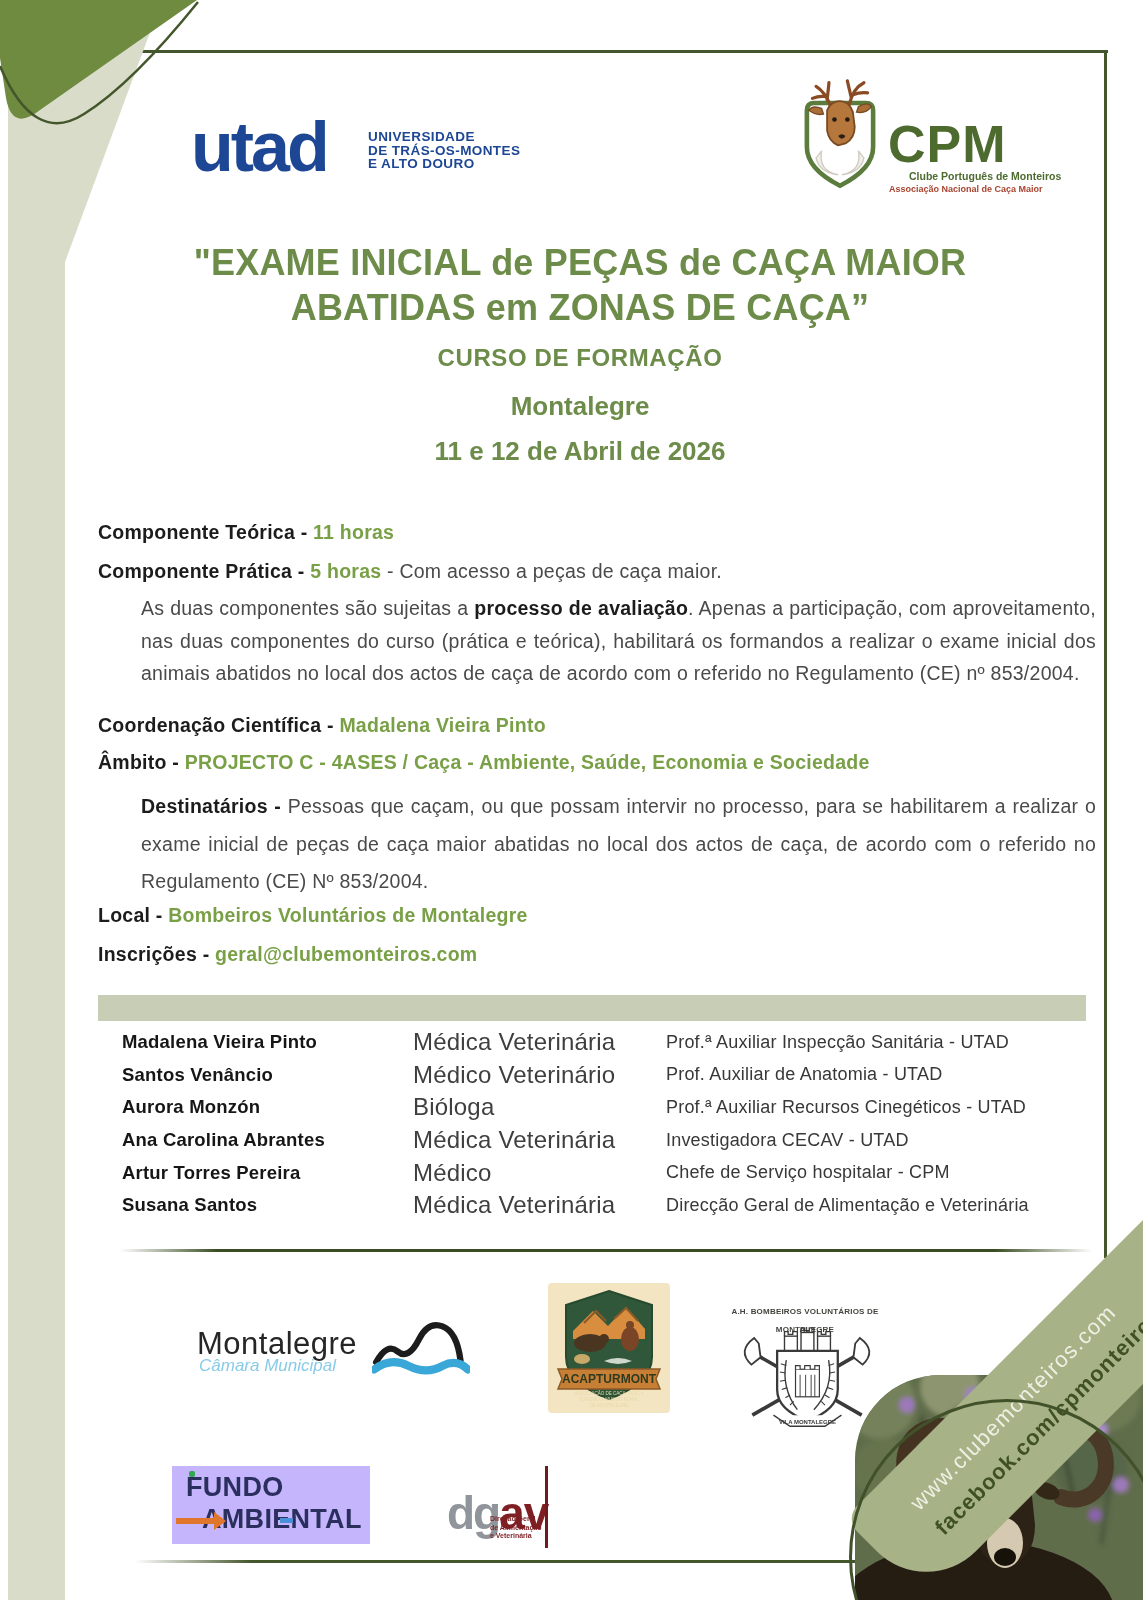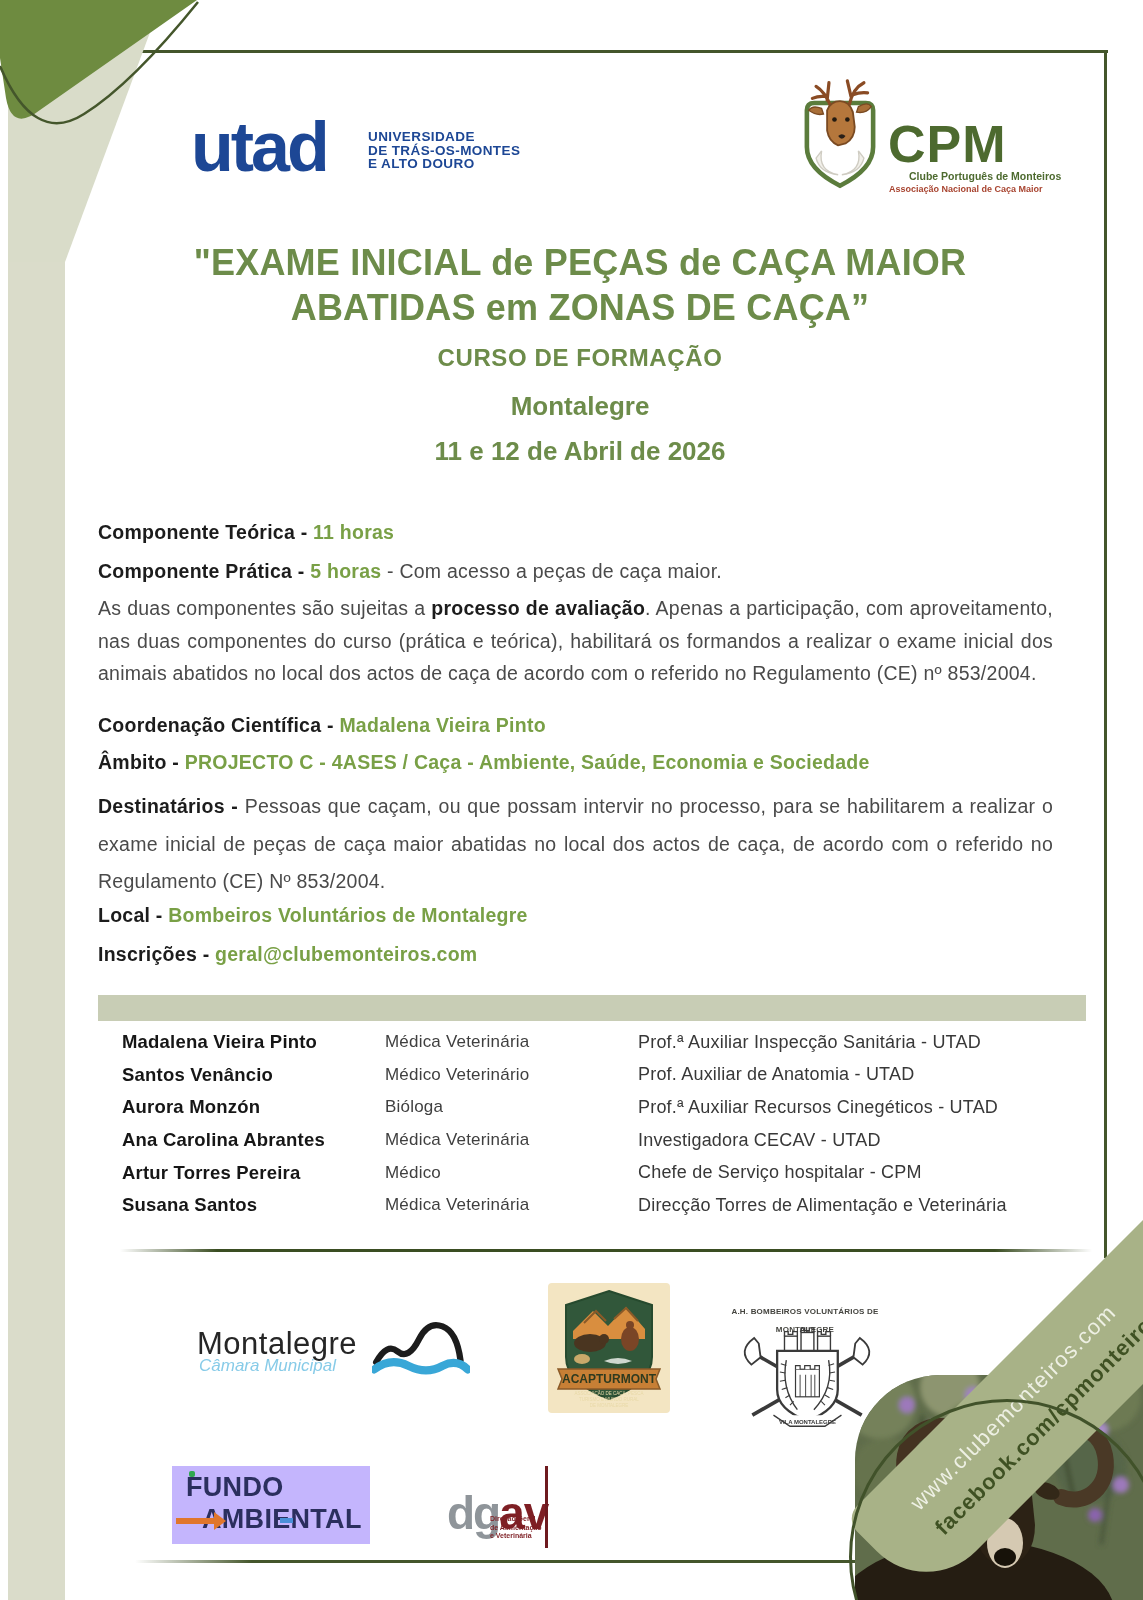--- a/index.html
+++ b/index.html
@@ -32,28 +32,28 @@
   .t2 { top:287px; font-size:36px; letter-spacing:0.2px; }
   .t3 { top:344px; font-size:24px; letter-spacing:0.6px; }
   .t4 { top:391px; font-size:26px; }
   .t5 { top:436px; font-size:26px; }
 
   
   .info { left:98px; width:955px; font-size:19.5px; letter-spacing:0.25px; }
   .lbl { font-weight:bold; color:#1c1c1c; }
   .grn { font-weight:bold; color:#79a046; }
   .txt { color:#4a4a4a; }
-  .para { color:#4a4a4a; text-align:justify; }
+  .para { color:#4a4a4a; text-align:justify;margin-left:43px; }
 
   
   .fac-bar { left:98px; top:995px; width:988px; height:26px; background:#c8cdb5; }
   .fac-rows { left:122px; top:1026px; width:965px; }
   .frow { display:flex; height:32.6px; align-items:center; }
   .fname { width:263px; font-weight:bold; font-size:18.5px; color:#161616; letter-spacing:0.2px; }
-  .fprof { width:225px; font-size:17px; color:#3f3f3f; letter-spacing:0.2px; }
+  .fprof { width:225px; font-size:24px; color:#3f3f3f; letter-spacing:0.2px;margin-left:28px; }
   .ftitle { flex:1; font-size:18px; color:#383838; letter-spacing:0.2px;margin-left:28px; }
 
   
   .mont-name { left:197px; top:1326px; font-size:31px; color:#262626; letter-spacing:0.5px; }
   .mont-sub { left:199px; top:1356px; font-size:17px; font-style:italic; color:#87cbe8; }
   .mont-squiggle { left:372px; top:1312px; }
   .acap-badge { left:545px; top:1283px; }
   .bomb-wrap { left:715px; top:1300px; width:180px; text-align:center; }
   .bomb-title { font-size:8px; font-weight:bold; color:#44443f; letter-spacing:0.2px; }
   .bomb-crest { left:722px; top:1312px; }
@@ -172,21 +172,21 @@
       <div class="ftitle">Investigadora CECAV - UTAD</div>
     </div>
     <div class="frow">
       <div class="fname">Artur Torres Pereira</div>
       <div class="fprof">Médico</div>
       <div class="ftitle">Chefe de Serviço hospitalar - CPM</div>
     </div>
     <div class="frow">
       <div class="fname">Susana Santos</div>
       <div class="fprof">Médica Veterinária</div>
-      <div class="ftitle">Direcção Torres de Alimentação e Veterinária</div>
+      <div class="ftitle">Direcção Geral de Alimentação e Veterinária</div>
     </div>
   </div>
 
   <div class="abs mont-name">Montalegre</div>
   <div class="abs mont-sub">Câmara Municipal</div>
   <svg class="abs mont-squiggle" width="98" height="70" viewBox="0 0 108 78">
     <path d="M4,56 Q16,34 28,44 Q40,54 52,30 Q62,10 78,16 Q94,22 98,54" stroke="#1c1c1c" stroke-width="7" fill="none" stroke-linecap="round"></path>
     <path d="M2,64 Q20,50 40,60 Q60,70 78,60 Q94,52 106,64" stroke="#39a7d7" stroke-width="9" fill="none" stroke-linecap="round"></path>
   </svg>
 

